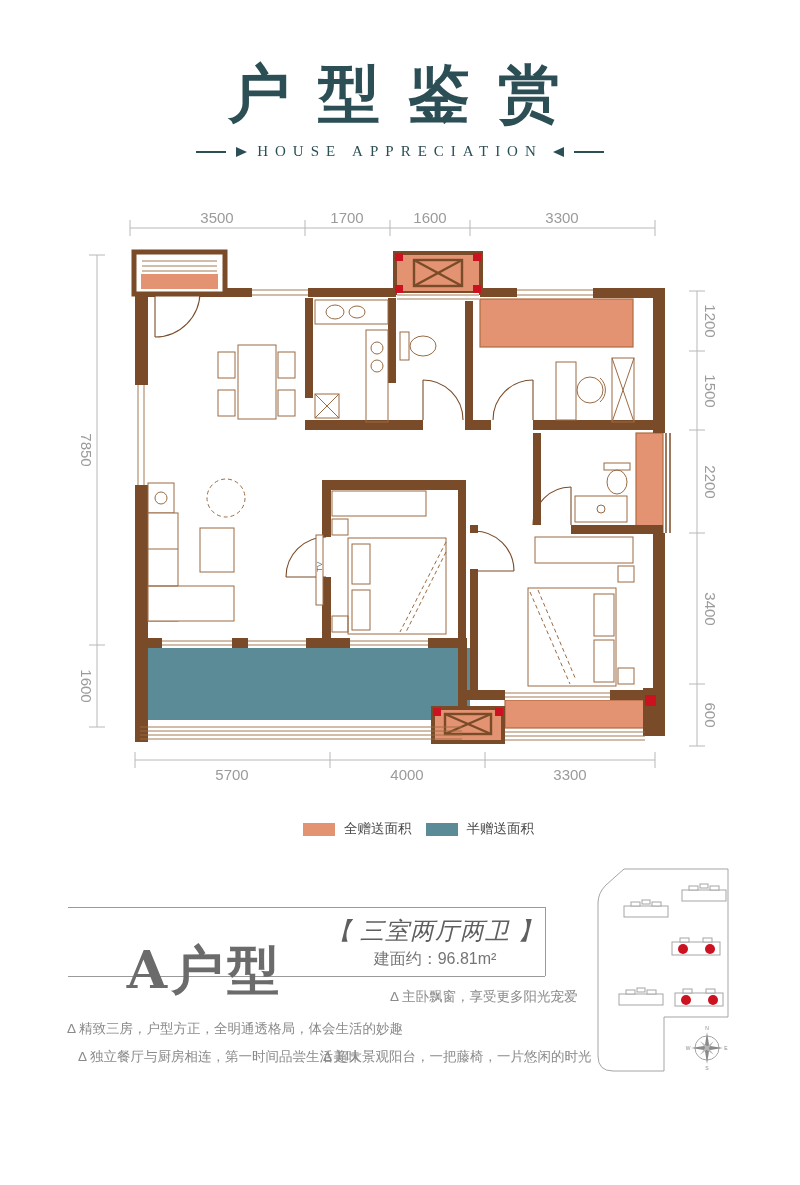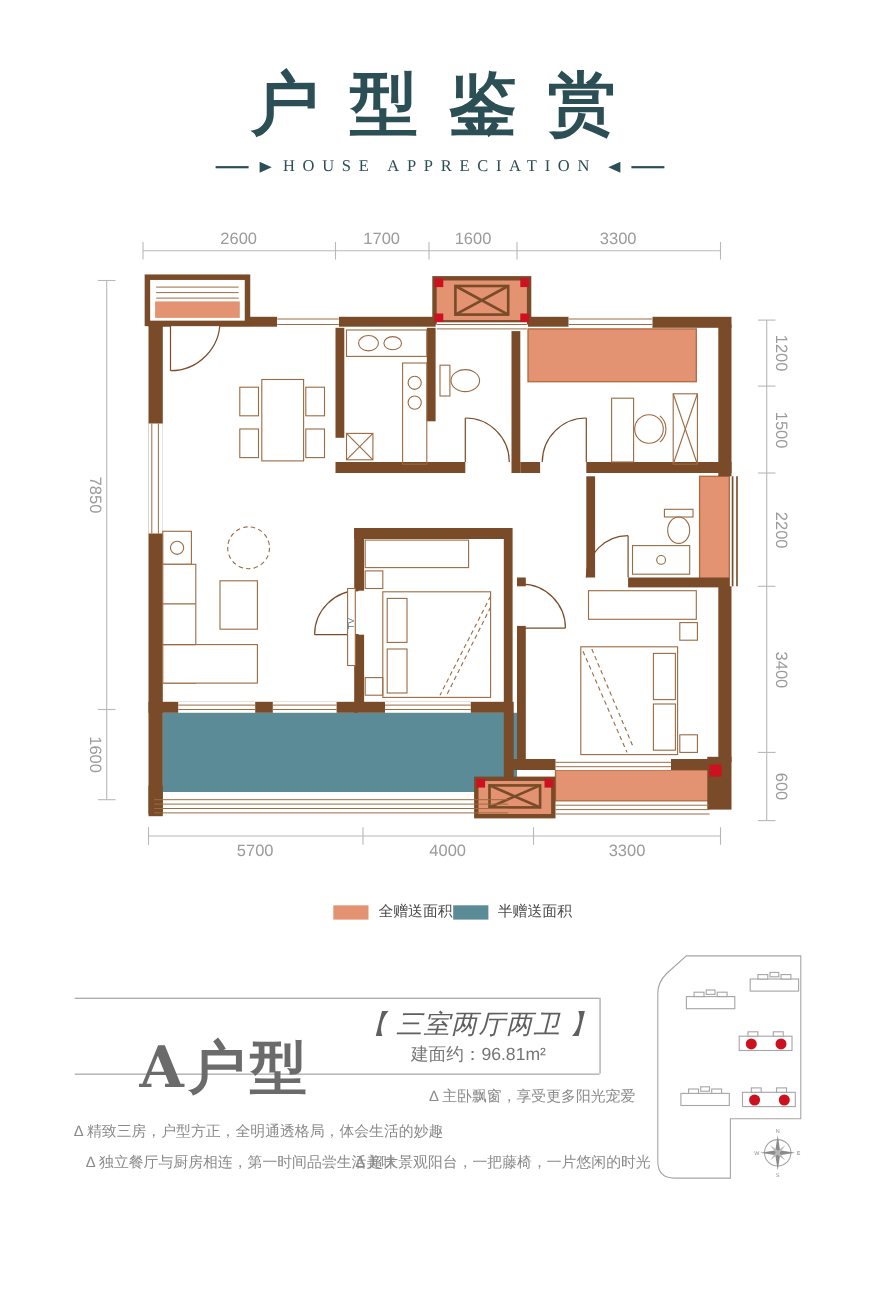--- a/index.html
+++ b/index.html
@@ -14,21 +14,21 @@
   .subtitle{font-size:15px;letter-spacing:7px;font-weight:400;color:var(--title-teal);
             font-family:"Liberation Serif",serif;}
   .deco-line{width:30px;height:2px;background:var(--title-teal);}
   .tri{width:0;height:0;border-top:5px solid transparent;border-bottom:5px solid transparent;}
   .tri-r{border-left:11px solid var(--title-teal);}
   .tri-l{border-right:11px solid var(--title-teal);}
   
   .dim{font-size:15px;color:var(--dim-gray);transform:translate(-50%,-50%);white-space:nowrap;}
   .dim.rot{transform:translate(-50%,-50%) rotate(90deg);}
   
-  .legend-row{left:283px;top:820px;display:flex;align-items:center;padding-left:20px;}
+  .legend-row{left:283px;top:820px;display:flex;align-items:center;gap:14px;padding-left:20px;}
   .legend-item{display:flex;align-items:center;gap:9px;}
   .sw{width:32px;height:13px;}
   .sw-full{background:var(--full-gift-orange);}
   .sw-half{background:var(--half-gift-teal);}
   .legend-label{font-size:13.5px;color:#4a4a4a;}
   
   .hline{height:1px;background:#9a9a9a;}
   .vline{width:1px;background:#9a9a9a;}
   .unit-name{left:100px;top:912px;width:210px;text-align:center;
              font-family:"DejaVu Serif","Liberation Serif",serif;font-weight:700;
@@ -323,21 +323,21 @@
     <path fill="#8a8a8a" d="M -16 0 L 0 2.5 L 16 0 L 0 -2.5 Z"></path>
     <path fill="#b5b5b5" d="M -7 -7 L 0 -2 L 7 7 L 0 2 Z"></path>
     <path fill="#b5b5b5" d="M 7 -7 L 2 0 L -7 7 L -2 0 Z"></path>
     <text x="0" y="-18" font-size="5" fill="#8a8a8a" text-anchor="middle">N</text>
     <text x="19" y="2" font-size="5" fill="#8a8a8a" text-anchor="middle">E</text>
     <text x="0" y="22" font-size="5" fill="#8a8a8a" text-anchor="middle">S</text>
     <text x="-19" y="2" font-size="5" fill="#8a8a8a" text-anchor="middle">W</text>
   </g>
 </svg>
 
-<span class="abs dim" style="left:217px;top:217px">2600</span>
+<span class="abs dim" style="left:217px;top:217px">3500</span>
 <span class="abs dim" style="left:347px;top:217px">1700</span>
 <span class="abs dim" style="left:430px;top:217px">1600</span>
 <span class="abs dim" style="left:562px;top:217px">3300</span>
 <span class="abs dim" style="left:232px;top:774px">5700</span>
 <span class="abs dim" style="left:407px;top:774px">4000</span>
 <span class="abs dim" style="left:570px;top:774px">3300</span>
 <span class="abs dim rot" style="left:86px;top:450px">7850</span>
 <span class="abs dim rot" style="left:86px;top:686px">1600</span>
 <span class="abs dim rot" style="left:710px;top:321px">1200</span>
 <span class="abs dim rot" style="left:710px;top:391px">1500</span>

